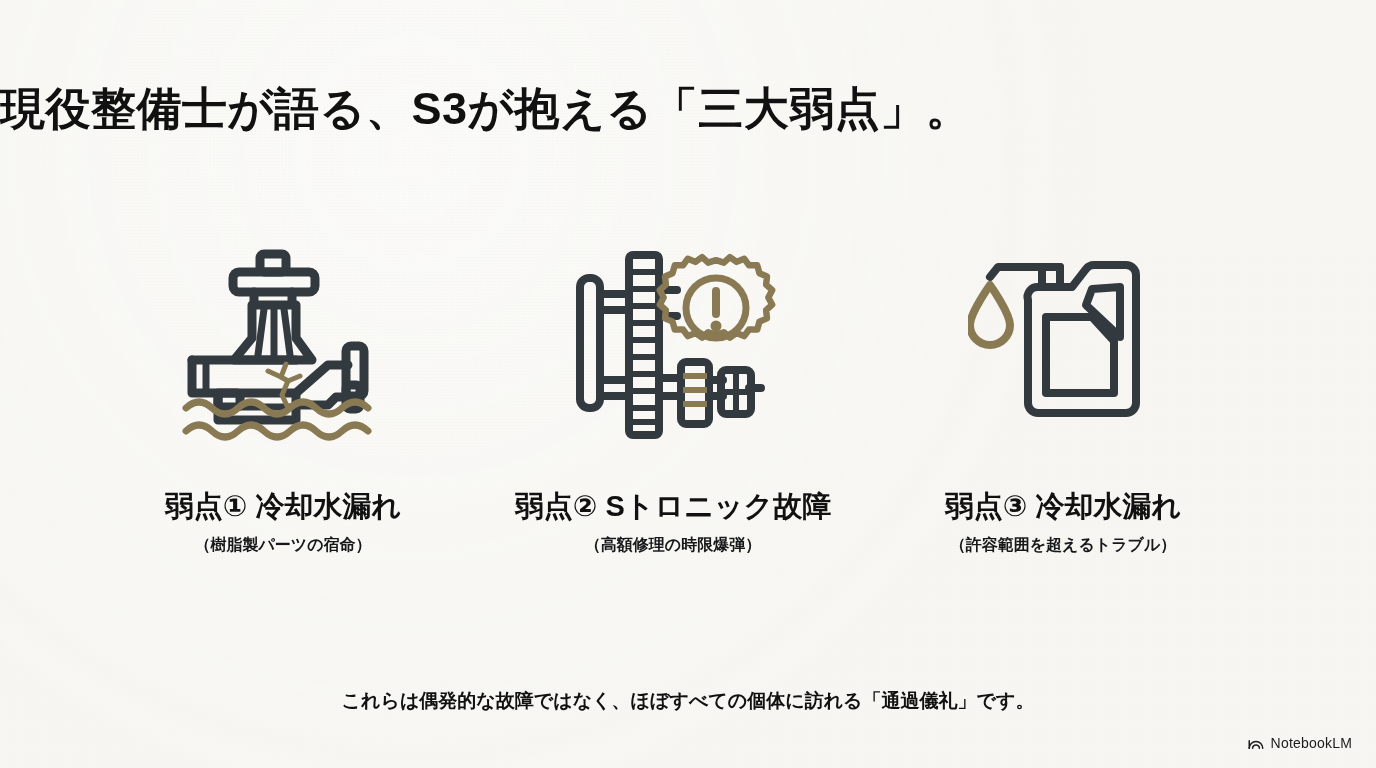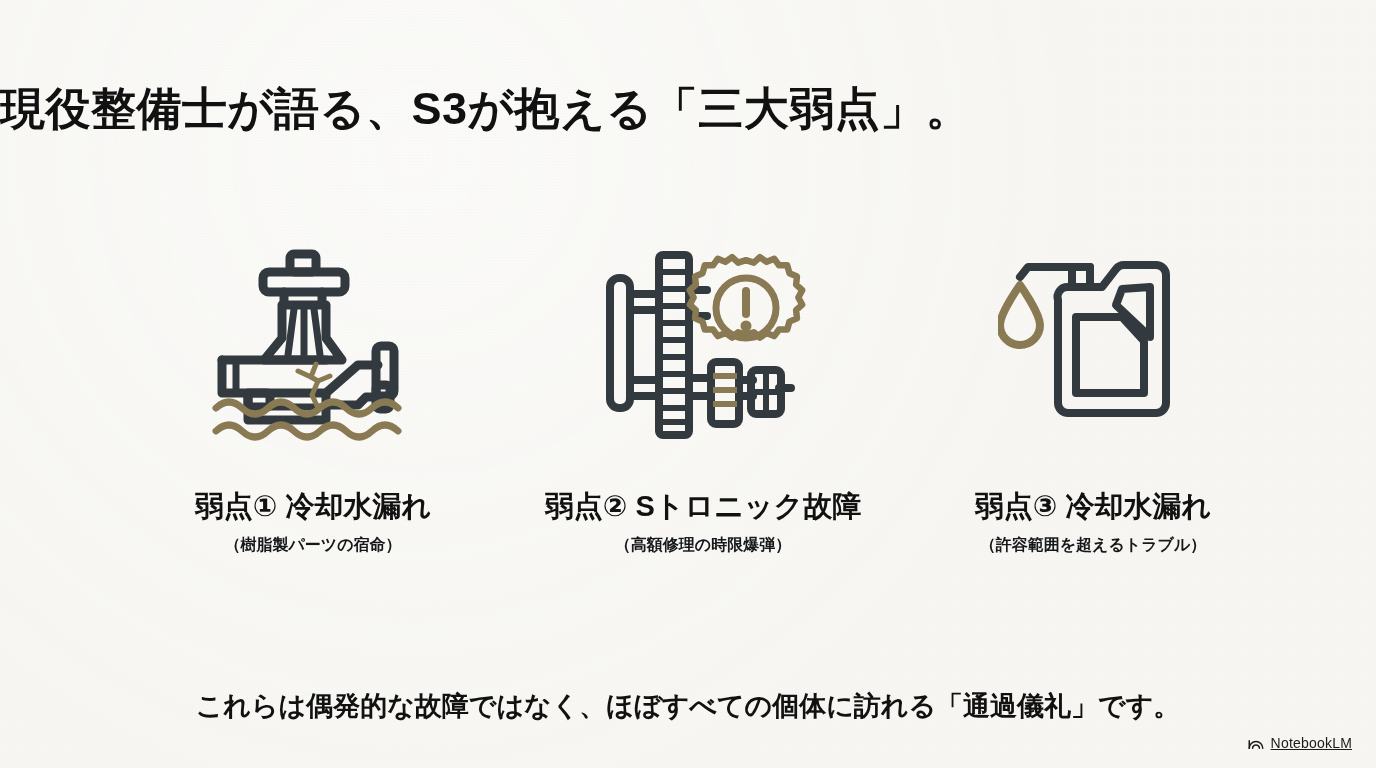--- a/index.html
+++ b/index.html
@@ -44,21 +44,21 @@
     color: #111111;
     line-height: 1.2;
     white-space: nowrap;
   }
   .cards {
     position: absolute;
     top: 240px;
     left: 88px;
     width: 1200px;
     display: flex;
-    justify-content: flex-end;
+    justify-content: flex-start;
     align-items: flex-start;
   }
   .card {
     width: 390px;
     display: flex;
     flex-direction: column;
     align-items: center;
   }
   .icon-box {
     height: 210px;
@@ -83,21 +83,21 @@
     text-align: center;
     line-height: 1.25;
     white-space: nowrap;
   }
   .footer-note {
     position: absolute;
     top: 688px;
     left: 0;
     width: 100%;
     text-align: center;
-    font-size: 27px;
+    font-size: 19px;
     font-weight: bold;
     color: #111111;
     white-space: nowrap;
   }
   .brand {
     position: absolute;
     right: 24px;
     bottom: 16px;
     display: flex;
     align-items: center;
@@ -106,21 +106,20 @@
   .brand-mark {
     display: block;
     width: 18px;
     height: 18px;
   }
   .brand-name {
     font-size: 14px;
     font-weight: normal;
     color: #1b1b1b;
     letter-spacing: 0.2px;
-    text-decoration: underline;
   }
 </style>
 </head>
 <body>
 
 <div class="slide">
 
   <div class="paper-texture"></div>
 
   <div class="slide-title">現役整備士が語る、S3が抱える「三大弱点」。</div>

